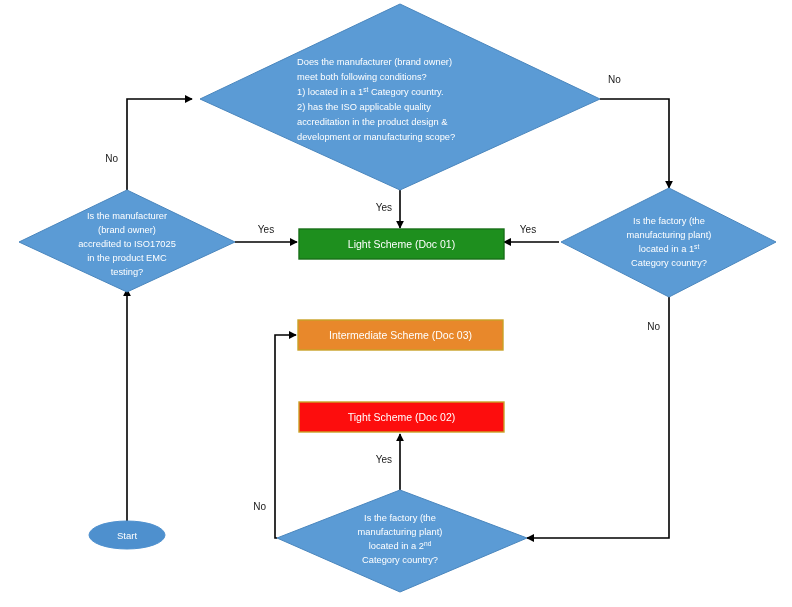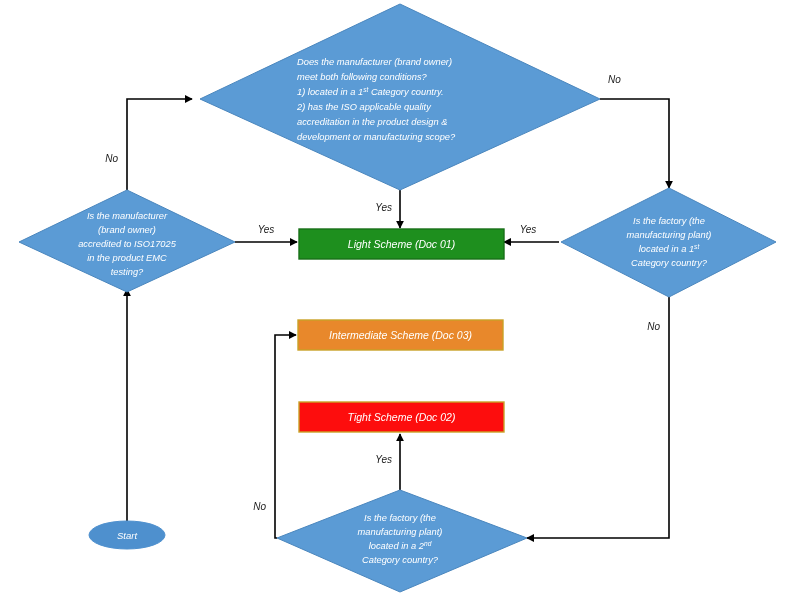--- a/index.html
+++ b/index.html
@@ -10,21 +10,20 @@
   }
   body {
     font-family: "Liberation Sans", sans-serif;
   }
   #flow-wrap {
     position: relative;
     width: 792px;
     height: 607px;
     background: #bef264;
     overflow: hidden;
-    font-style: italic;
   }
   svg#flow-svg {
     display: block;
     width: 792px;
     height: 607px;
   }
   .shape-text {
     fill: #ffffff;
     font-family: "Liberation Sans", sans-serif;
     font-size: 9.5px;

